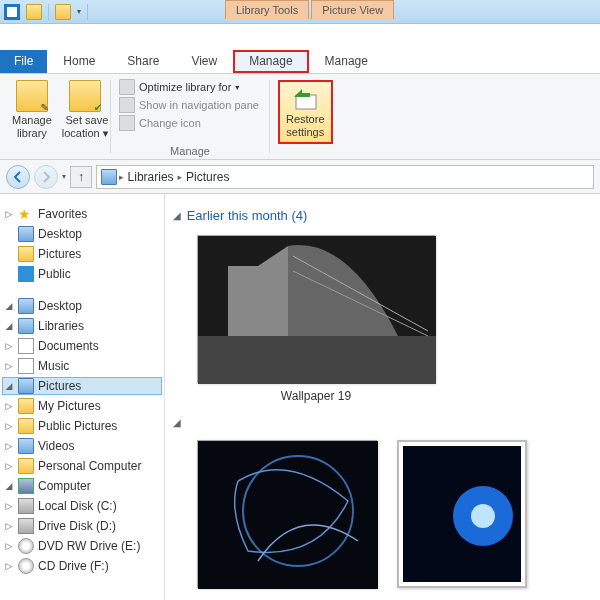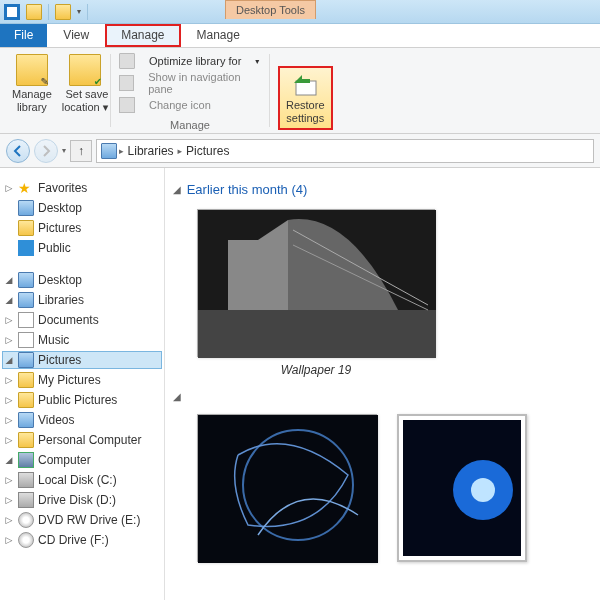--- a/index.html
+++ b/index.html
@@ -6,35 +6,35 @@
 body { width: 600px; height: 600px; background: #fff; overflow: hidden; font-size: 12px; color: #333; }
 
 
 .titlebar { height: 24px; background: linear-gradient(#cde6f7,#b6d8f0); display: flex; align-items: center; padding: 0 4px; gap: 6px; border-bottom: 1px solid #9ec5e0; }
 .titlebar .tico { width: 16px; height: 16px; display: inline-block; }
 .titlebar .sep { width: 1px; height: 16px; background: #9ec5e0; }
 .context-tabs { position: absolute; left: 225px; top: 0; display: flex; }
 .ctx-tab { background: #f5c9a4; border: 1px solid #d39b6a; border-bottom: none; padding: 3px 10px; font-size: 11px; color: #555; margin-right: 2px; }
 
 
-.ribbon-tabs { height: 24px; background: #fff; display: flex; align-items: stretch; border-bottom: 1px solid #d0d0d0; padding-left: 0; }
+.ribbon-tabs { height: 24px; background: #fff; display: flex; align-items: stretch; border-bottom: 1px solid #d0d0d0; padding-left: 0; margin-top: 26px; }
 .file-tab { background: #1e74c0; color: #fff; padding: 4px 14px; font-size: 12px; cursor: pointer; }
 .rtab { padding: 4px 16px; color: #444; cursor: pointer; font-size: 12px; }
 .rtab.active { border: 2px solid #e02020; background: #eaf3fb; padding: 2px 14px; }
 
 
 .ribbon { height: 86px; background: #f5f6f7; border-bottom: 1px solid #d0d0d0; display: flex; position: relative; }
 .rgrp { padding: 4px 8px 2px 8px; text-align: center; position: relative; }
 .rgrp .lblrow { font-size: 11px; color: #3a3a3a; line-height: 13px; }
 .bigbtn { display: inline-flex; flex-direction: column; align-items: center; gap: 2px; padding: 2px 4px; font-size: 11px; color: #3a3a3a; cursor: pointer; }
 .bigbtn .ic { width: 32px; height: 32px; display: inline-block; }
 .grplabel { position: absolute; bottom: 2px; left: 0; right: 0; font-size: 11px; color: #6a6a6a; text-align: center; }
-.smallrow { display: flex; align-items: center; gap: 14px; font-size: 11px; color: #888; padding: 1px 0; cursor: default; }
+.smallrow { display: flex; align-items: center; gap: 4px; font-size: 11px; color: #888; padding: 1px 0; cursor: default; }
 .smallrow .sic { width: 16px; height: 16px; display: inline-block; background: #ddd; border: 1px solid #bbb; }
-.restore { border: 2px solid #e02020; background: linear-gradient(#fff3cf,#ffe18a); padding: 3px 6px; display: inline-flex; flex-direction: column; align-items: center; gap: 2px; cursor: pointer; margin-top: 14px; }
+.restore { border: 2px solid #e02020; background: linear-gradient(#fff3cf,#ffe18a); padding: 3px 6px; display: inline-flex; flex-direction: column; align-items: center; gap: 2px; cursor: pointer; margin-top: 2px; }
 .vdiv { width: 1px; background: #dcdcdc; margin: 6px 0; }
 
 
 .navbar { height: 34px; background: #f5f6f7; border-bottom: 1px solid #d0d0d0; display: flex; align-items: center; gap: 4px; padding: 0 6px; }
 .navbtn { width: 24px; height: 24px; border-radius: 50%; border: 1px solid #8fb6d6; background: linear-gradient(#e8f2fb,#c9e0f2); display: flex; align-items: center; justify-content: center; cursor: pointer; }
 .navbtn.dis { opacity: .5; }
 .navbtn svg { width: 14px; height: 14px; }
 .uparr { width: 22px; height: 22px; border: 1px solid #c0c0c0; background: #f0f0f0; display: flex; align-items: center; justify-content: center; font-size: 12px; cursor: pointer; }
 .addrbar { flex: 1; height: 24px; border: 1px solid #bfbfbf; background: #fff; display: flex; align-items: center; padding: 0 4px; gap: 2px; }
 .crumb { display: flex; align-items: center; gap: 2px; cursor: pointer; padding: 0 2px; }
@@ -49,21 +49,21 @@
 .tree .row.sel { background: #cde6f7; border: 1px solid #7ab6e0; padding: 0 1px; }
 .tree .exp { width: 10px; font-size: 9px; color: #666; display: inline-block; text-align: center; }
 .ic16 { width: 16px; height: 16px; display: inline-block; flex-shrink: 0; }
 .indent1 { padding-left: 12px; }
 .indent2 { padding-left: 26px; }
 .indent3 { padding-left: 40px; }
 
 .content { flex: 1; padding: 10px 8px; overflow: hidden; }
 .grouphdr { display: flex; align-items: center; gap: 6px; font-size: 13px; color: #1a5fb4; margin: 4px 0 8px 0; cursor: pointer; }
 .grouphdr .chev { font-size: 10px; color: #666; }
-.thumbwrap { display: inline-block; text-align: center; margin: 4px 0; vertical-align: top; font-style: italic; }
+.thumbwrap { display: inline-block; text-align: center; margin: 4px 0; vertical-align: top; }
 .thumb { border: 1px solid #aaa; box-shadow: 1px 1px 3px rgba(0,0,0,.2); background: #222; }
 .thumb.big { width: 238px; height: 148px; }
 .thumb.mid { width: 180px; height: 148px; }
 .row2 { display: flex; gap: 20px; }
 
 
 .fold-yellow { background: linear-gradient(#ffe79a,#f5c549); border: 1px solid #caa22a; border-radius: 1px; }
 .fold-blue { background: linear-gradient(#b7d9f5,#6fa9df); border: 1px solid #4a7aaf; border-radius: 1px; }
 .doc-ic { background: #fff; border: 1px solid #999; }
 .star-ic { color: #f5b301; font-size: 14px; }
@@ -80,26 +80,29 @@
         <rect width="16" height="16" fill="#1e74c0"></rect>
         <rect x="3" y="3" width="10" height="10" fill="#fff"></rect>
       </svg>
   </span>
   <span class="tico fold-yellow"></span>
   <span class="sep"></span>
   <span class="tico fold-yellow"></span>
   <span style="font-size:8px;color:#555;">▾</span>
   <span class="sep"></span>
   <div class="context-tabs">
-    <div class="ctx-tab">Desktop Tools</div>
+    <div class="ctx-tab">Library Tools</div>
+    <div class="ctx-tab">Picture View</div>
   </div>
 </div>
 
 <div class="ribbon-tabs">
   <div class="file-tab">File</div>
+  <div class="rtab">Home</div>
+  <div class="rtab">Share</div>
   <div class="rtab">View</div>
   <div class="rtab active">Manage</div>
   <div class="rtab">Manage</div>
 </div>
 
 <div class="ribbon">
   <div class="rgrp" style="width:110px;">
     <div style="display:flex;gap:2px;">
       <div class="bigbtn">
         <span class="ic fold-yellow" style="position:relative;">

